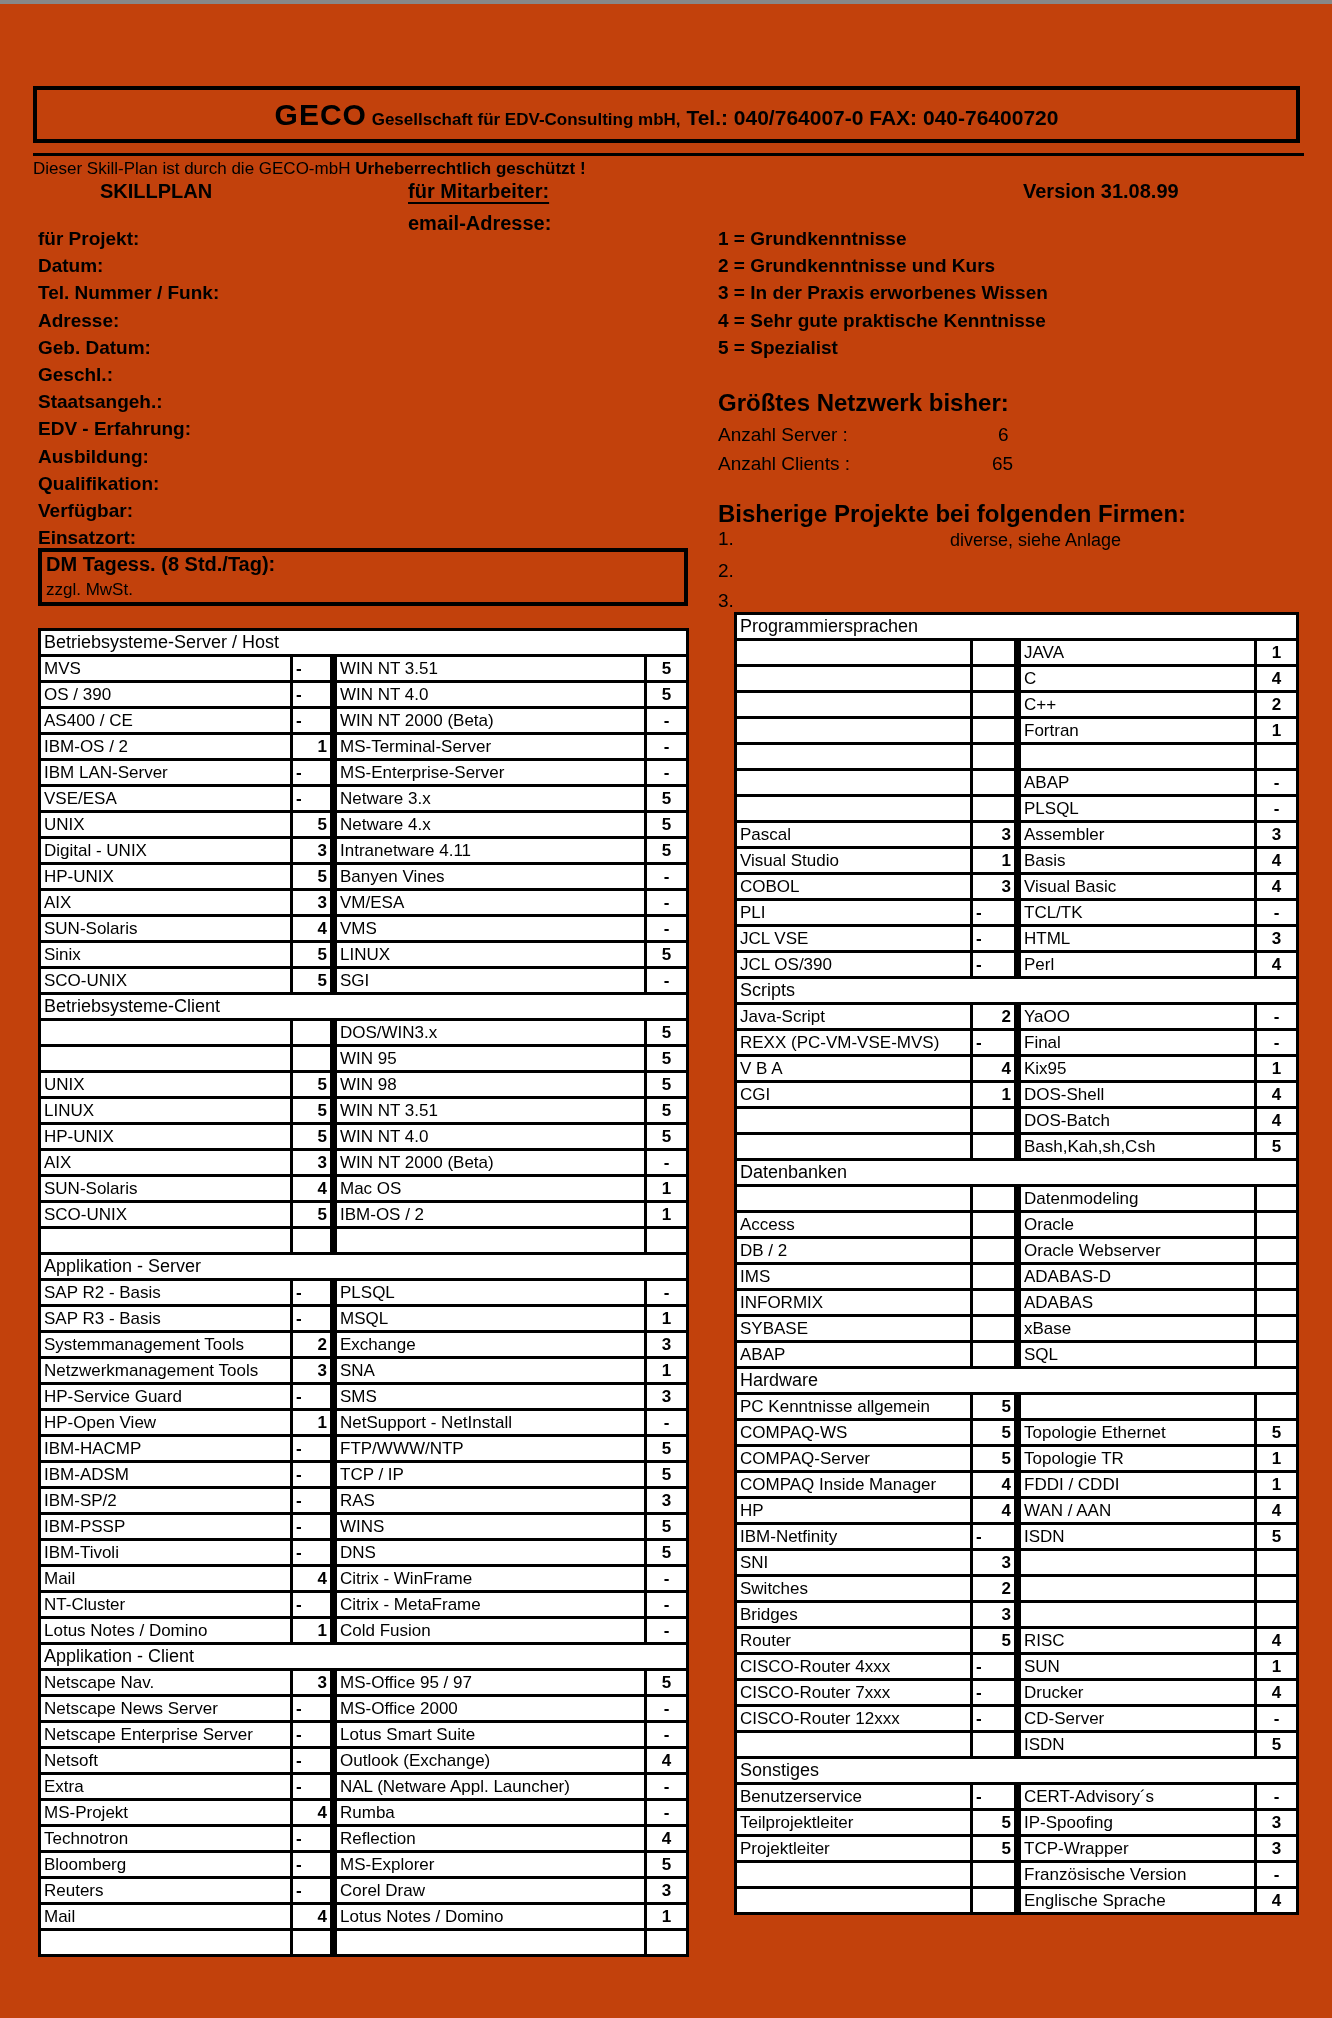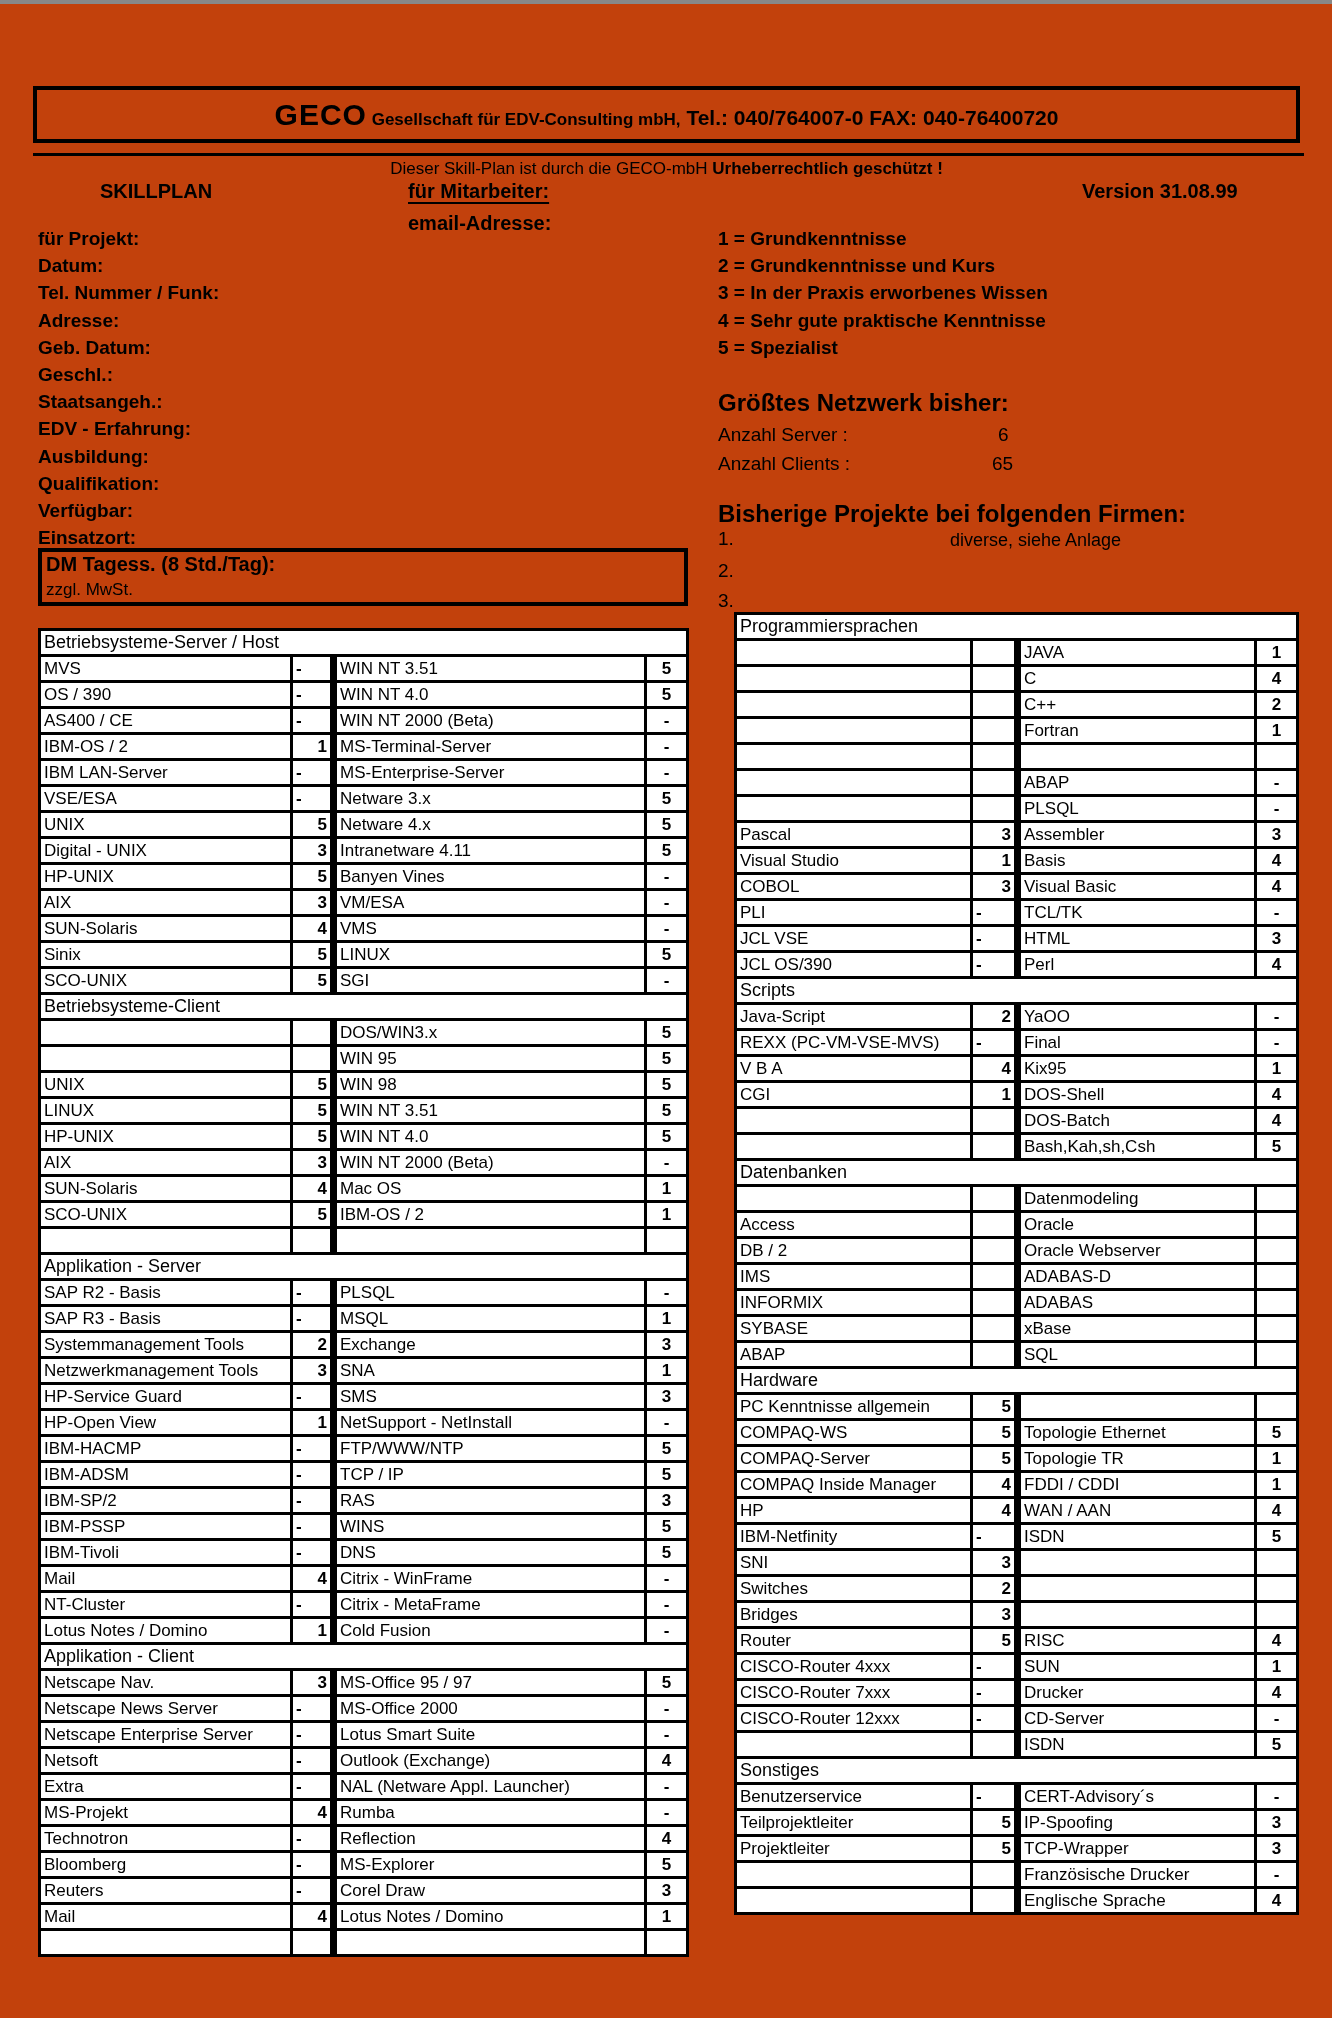--- a/index.html
+++ b/index.html
@@ -15,21 +15,21 @@
   #company-box {
     position:absolute; left:33px; top:82px; width:1259px; height:49px;
     border:4px solid #000; text-align:center;
   }
   #company-box .inner { position:absolute; left:0; right:0; top:8px; }
   .brand { font-size:30px; font-weight:700; letter-spacing:1px; }
   .company-name { font-size:17px; font-weight:700; }
   .company-contact { font-size:21px; font-weight:700; }
   #header-underline { position:absolute; left:33px; top:149px; width:1271px; height:3px; background:#000; }
 
-  #copyright-line { position:absolute; left:33px; top:155px; width:1267px; text-align:center; font-size:17px; }
+  #copyright-line { position:absolute; left:33px; top:155px; width:1267px; text-align:left; font-size:17px; }
 
   .title-text { font-size:20px; font-weight:700; }
   #for-employee { text-decoration:underline; text-underline-offset:4px; }
 
   #personal-fields { position:absolute; left:38px; top:221px; font-size:19px; font-weight:700; line-height:27.2px; }
   #legend { position:absolute; left:718px; top:221px; font-size:19px; font-weight:700; line-height:27.2px; }
 
   .plain19 { font-size:19px; font-weight:400; }
   .bold19  { font-size:24px; font-weight:700; }
 
@@ -64,21 +64,21 @@
     </div>
   </div>
   <div id="header-underline"></div>
 
   <div id="copyright-line">
     <span>Dieser Skill-Plan ist durch die GECO-mbH </span><span class="b">Urheberrechtlich geschützt !</span>
   </div>
 
   <div class="abs title-text" style="left:100px; top:176px;">SKILLPLAN</div>
   <div class="abs title-text" id="for-employee" style="left:408px; top:176px;">für Mitarbeiter:</div>
-  <div class="abs title-text" style="left:1082px; top:176px;">Version 31.08.99</div>
+  <div class="abs title-text" style="left:1023px; top:176px;">Version 31.08.99</div>
   <div class="abs title-text" style="left:408px; top:208px;">email-Adresse:</div>
 
   <div id="personal-fields">
     <div>für Projekt:</div>
     <div>Datum:</div>
     <div>Tel. Nummer / Funk:</div>
     <div>Adresse:</div>
     <div>Geb. Datum:</div>
     <div>Geschl.:</div>
     <div>Staatsangeh.:</div>
@@ -696,21 +696,21 @@
         </tr>
         <tr>
           <td class="name">Projektleiter</td>
           <td class="v1">5</td>
           <td class="name c2">TCP-Wrapper</td>
           <td class="v2">3</td>
         </tr>
         <tr>
           <td class="name"></td>
           <td class="v1"></td>
-          <td class="name c2">Französische Drucker</td>
+          <td class="name c2">Französische Version</td>
           <td class="v2">-</td>
         </tr>
         <tr>
           <td class="name"></td>
           <td class="v1"></td>
           <td class="name c2">Englische Sprache</td>
           <td class="v2">4</td>
         </tr>
       </tbody>
   </table>

